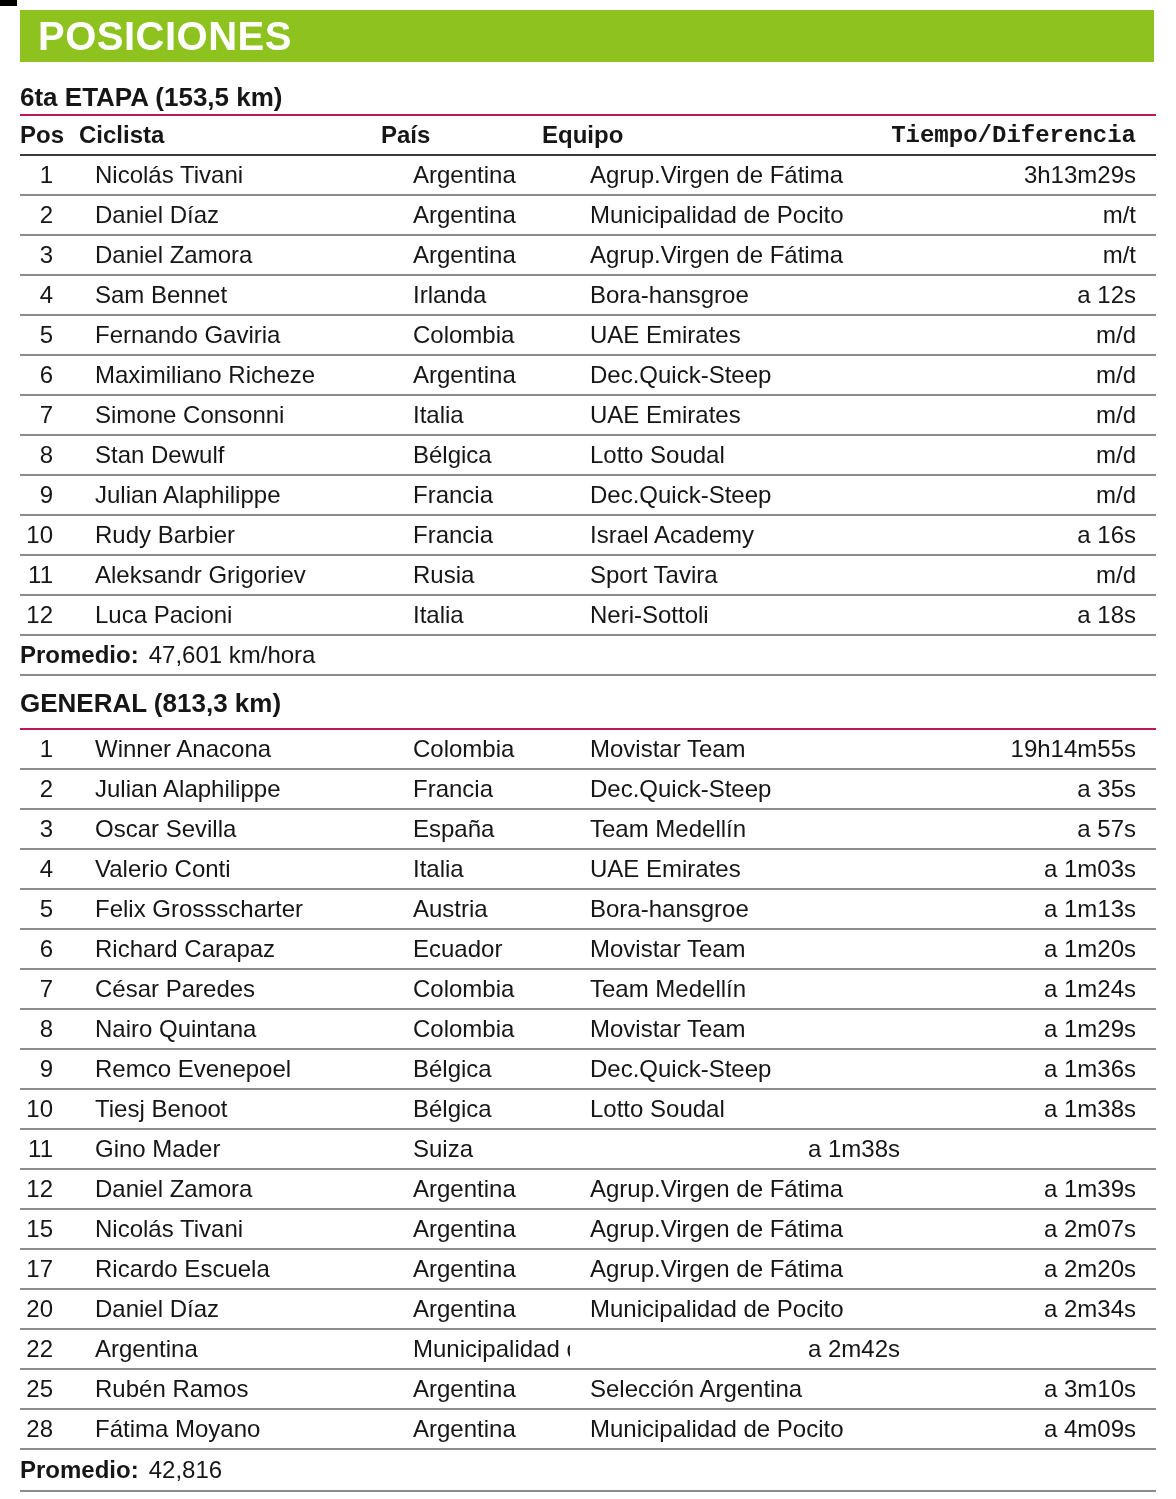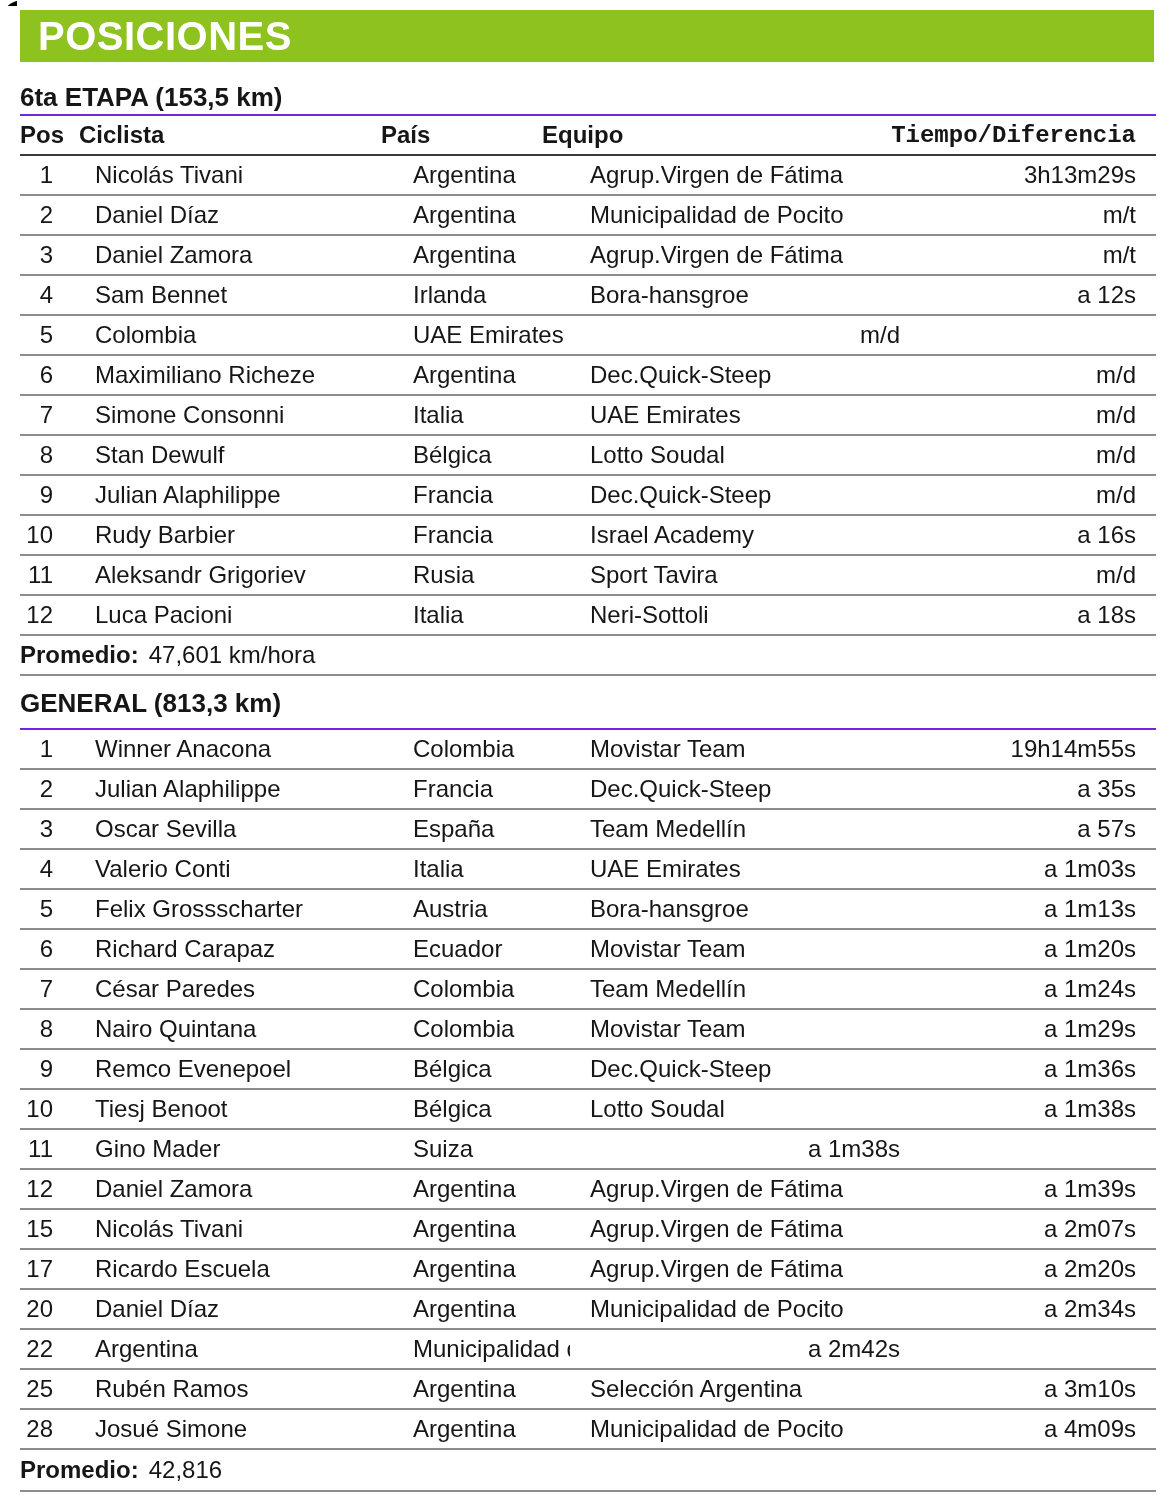--- a/index.html
+++ b/index.html
@@ -2,35 +2,35 @@
 <html><head>
 <meta charset="utf-8">
 <style>
   html,body{margin:0;padding:0;background:#ffffff;}
   body{
     width:1176px;height:1499px;
     font-family:"Liberation Sans","DejaVu Sans",sans-serif;
     color:#161616;
     -webkit-font-smoothing:antialiased;
   }
-  .page{position:relative;width:1176px;height:1499px;overflow:hidden;background:#fff;border-radius:23px;}
+  .page{position:relative;width:1176px;height:1499px;overflow:hidden;background:#fff;}
   .corner-mark{position:absolute;left:0;top:0;width:17px;height:6px;background:#000;}
   .titlebar{
     position:absolute;left:20px;top:10px;width:1134px;height:52px;
     display:flex;align-items:center;
   }
   .titlebar .title{
     margin:0;padding-left:18px;
     font-size:40px;font-weight:bold;color:#ffffff;letter-spacing:0.5px;
   }
   .content{position:absolute;left:20px;top:84px;width:1136px;}
   .section-heading{
     font-size:26px;font-weight:bold;
     padding:0 0 4px 0;
-    border-bottom:2px solid #6d28d9;
+    border-bottom:2px solid #be185d;
     line-height:26px;
   }
   .section-heading.general{
     padding-top:14px;padding-bottom:12px;
   }
   .thead{
     display:grid;
     grid-template-columns:55px 298px 157px 330px 1fr;
     column-gap:4px;
     align-items:center;
@@ -107,20 +107,21 @@
         </div>
         <div class="trow">
           <div class="cell pos">4</div>
           <div class="cell">Sam Bennet</div>
           <div class="cell">Irlanda</div>
           <div class="cell">Bora-hansgroe</div>
           <div class="cell time">a 12s</div>
         </div>
         <div class="trow">
           <div class="cell pos">5</div>
+          <div class="cell">Fernando Gaviria</div>
           <div class="cell">Colombia</div>
           <div class="cell">UAE Emirates</div>
           <div class="cell time">m/d</div>
         </div>
         <div class="trow">
           <div class="cell pos">6</div>
           <div class="cell">Maximiliano Richeze</div>
           <div class="cell">Argentina</div>
           <div class="cell">Dec.Quick-Steep</div>
           <div class="cell time">m/d</div>
@@ -289,21 +290,21 @@
         </div>
         <div class="trow">
           <div class="cell pos">25</div>
           <div class="cell">Rubén Ramos</div>
           <div class="cell">Argentina</div>
           <div class="cell">Selección Argentina</div>
           <div class="cell time">a 3m10s</div>
         </div>
         <div class="trow">
           <div class="cell pos">28</div>
-          <div class="cell">Josué Simone</div>
+          <div class="cell">Fátima Moyano</div>
           <div class="cell">Argentina</div>
           <div class="cell">Municipalidad de Pocito</div>
           <div class="cell time">a 4m09s</div>
         </div>
       </div>
 
     <div class="promedio last">
       <span class="label">Promedio:</span>
       <span class="value">42,816</span>
     </div>

